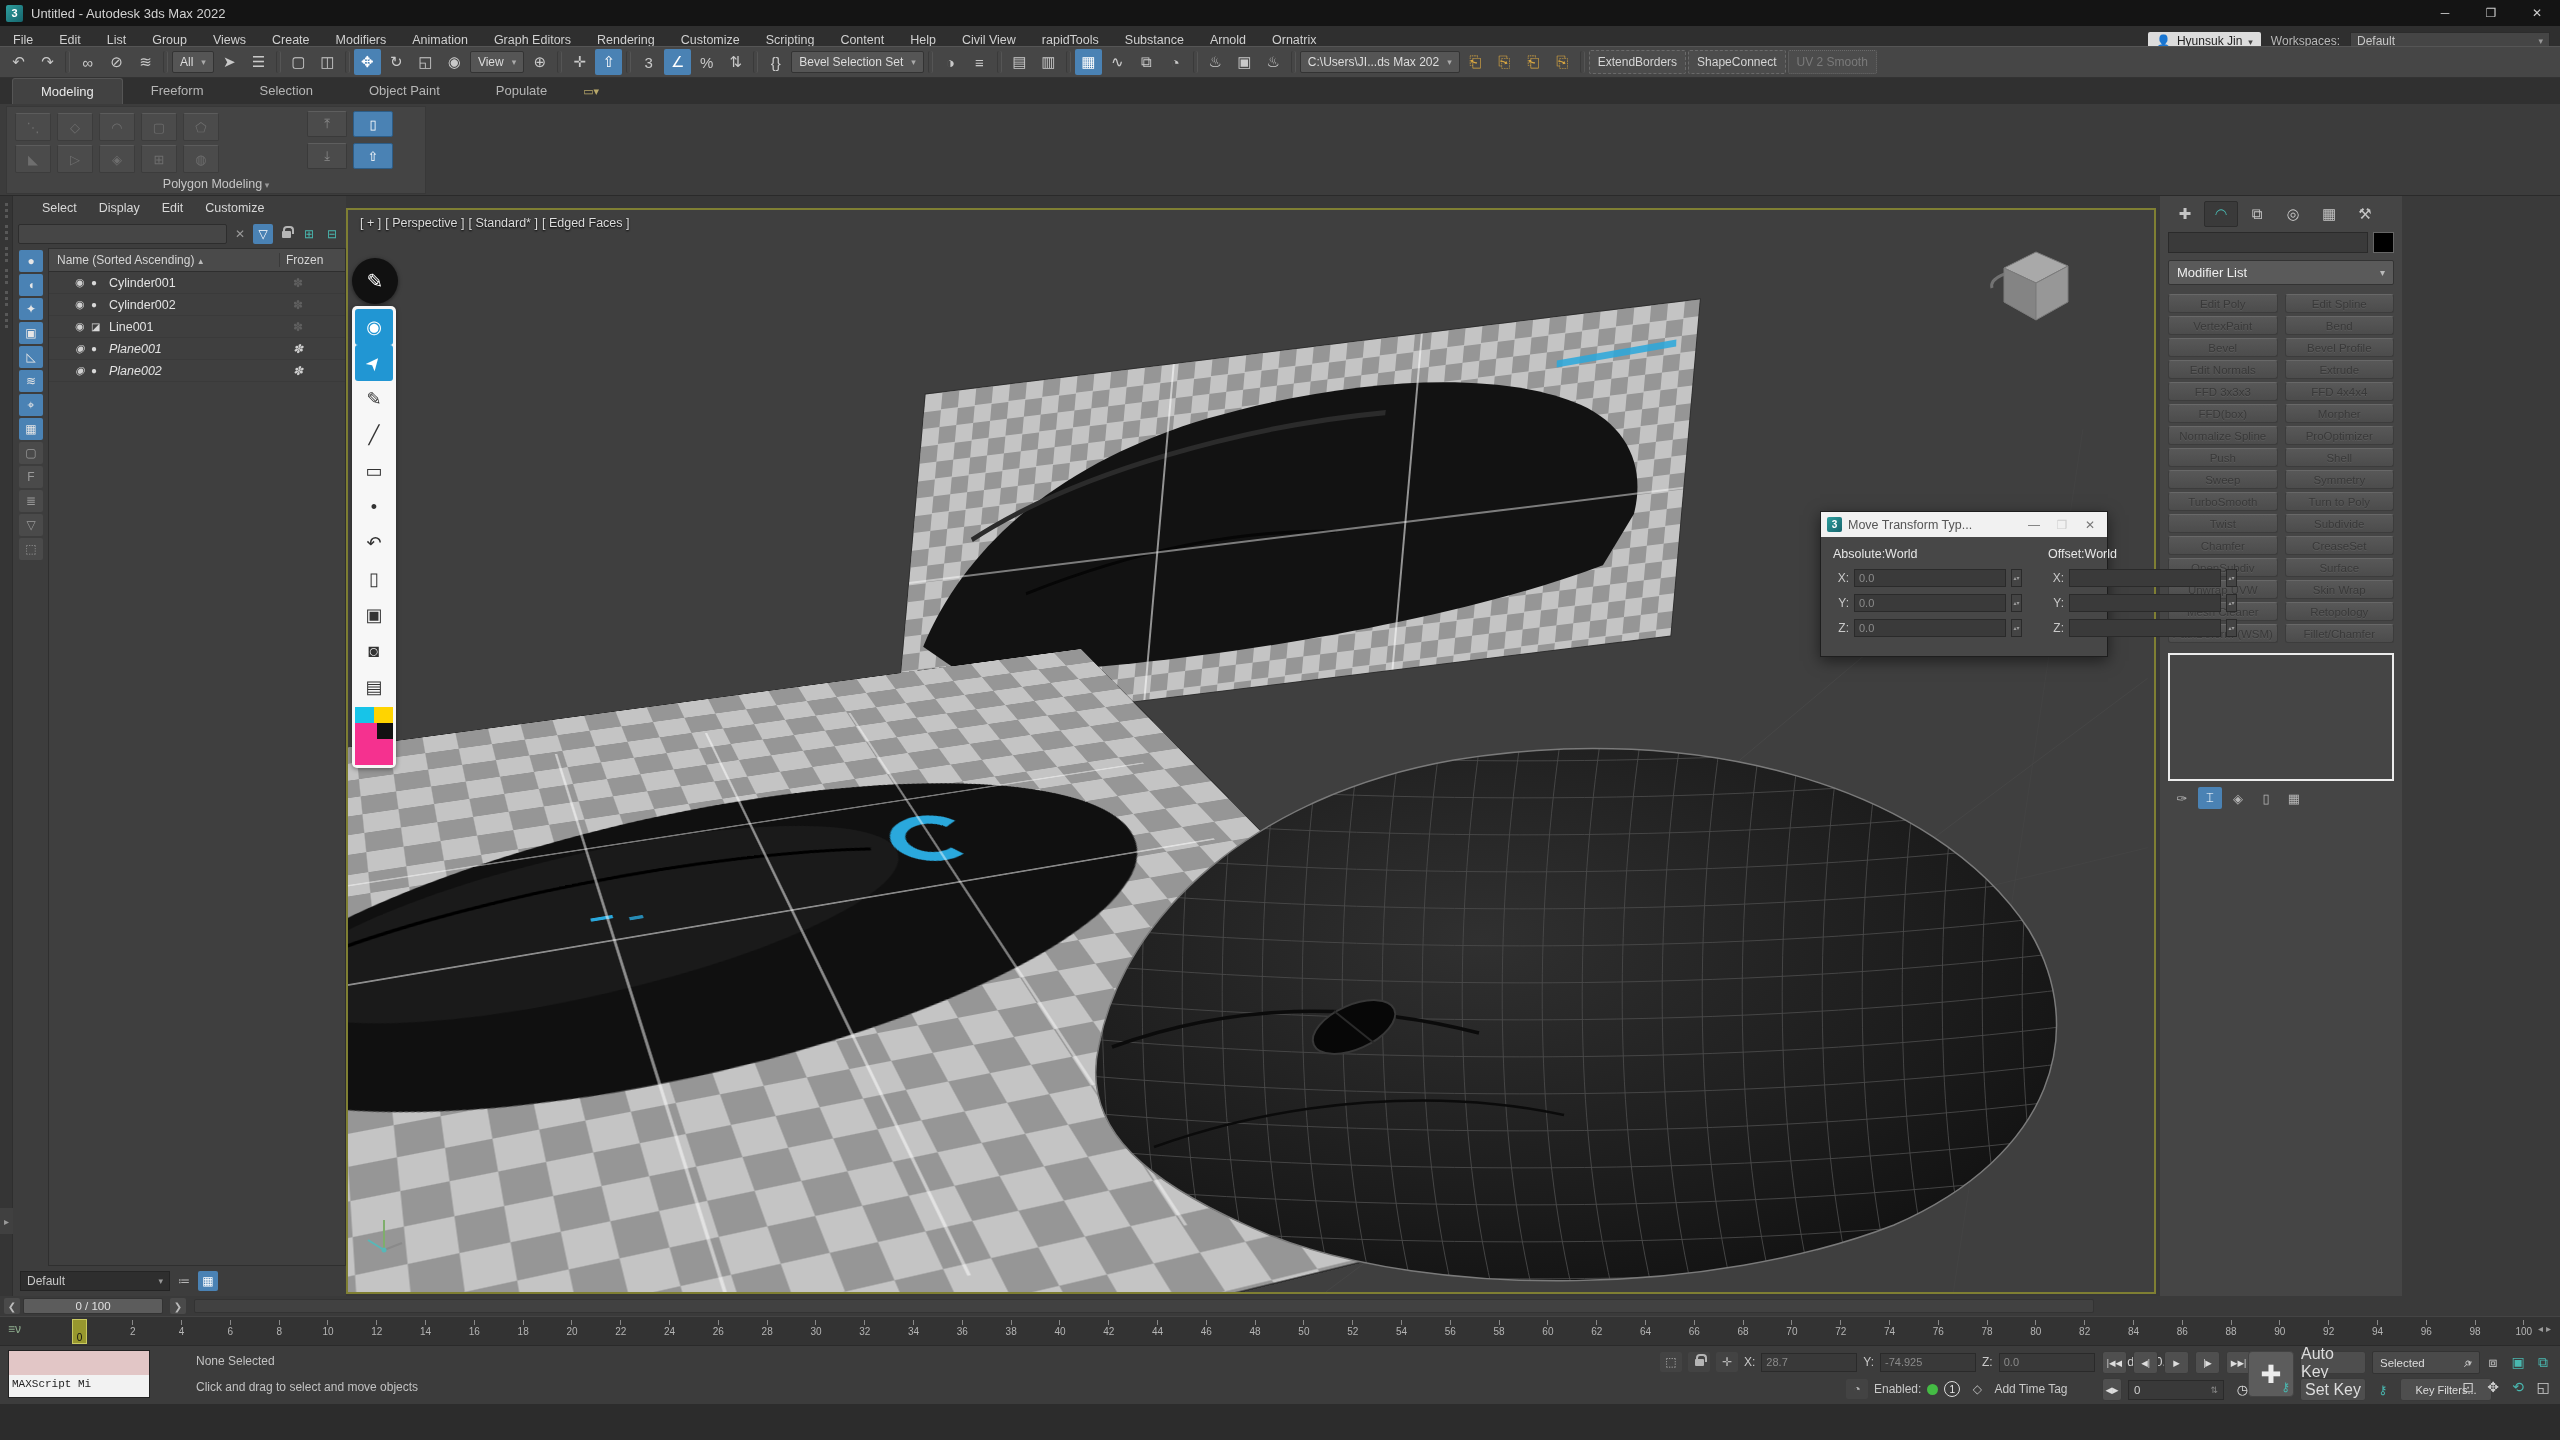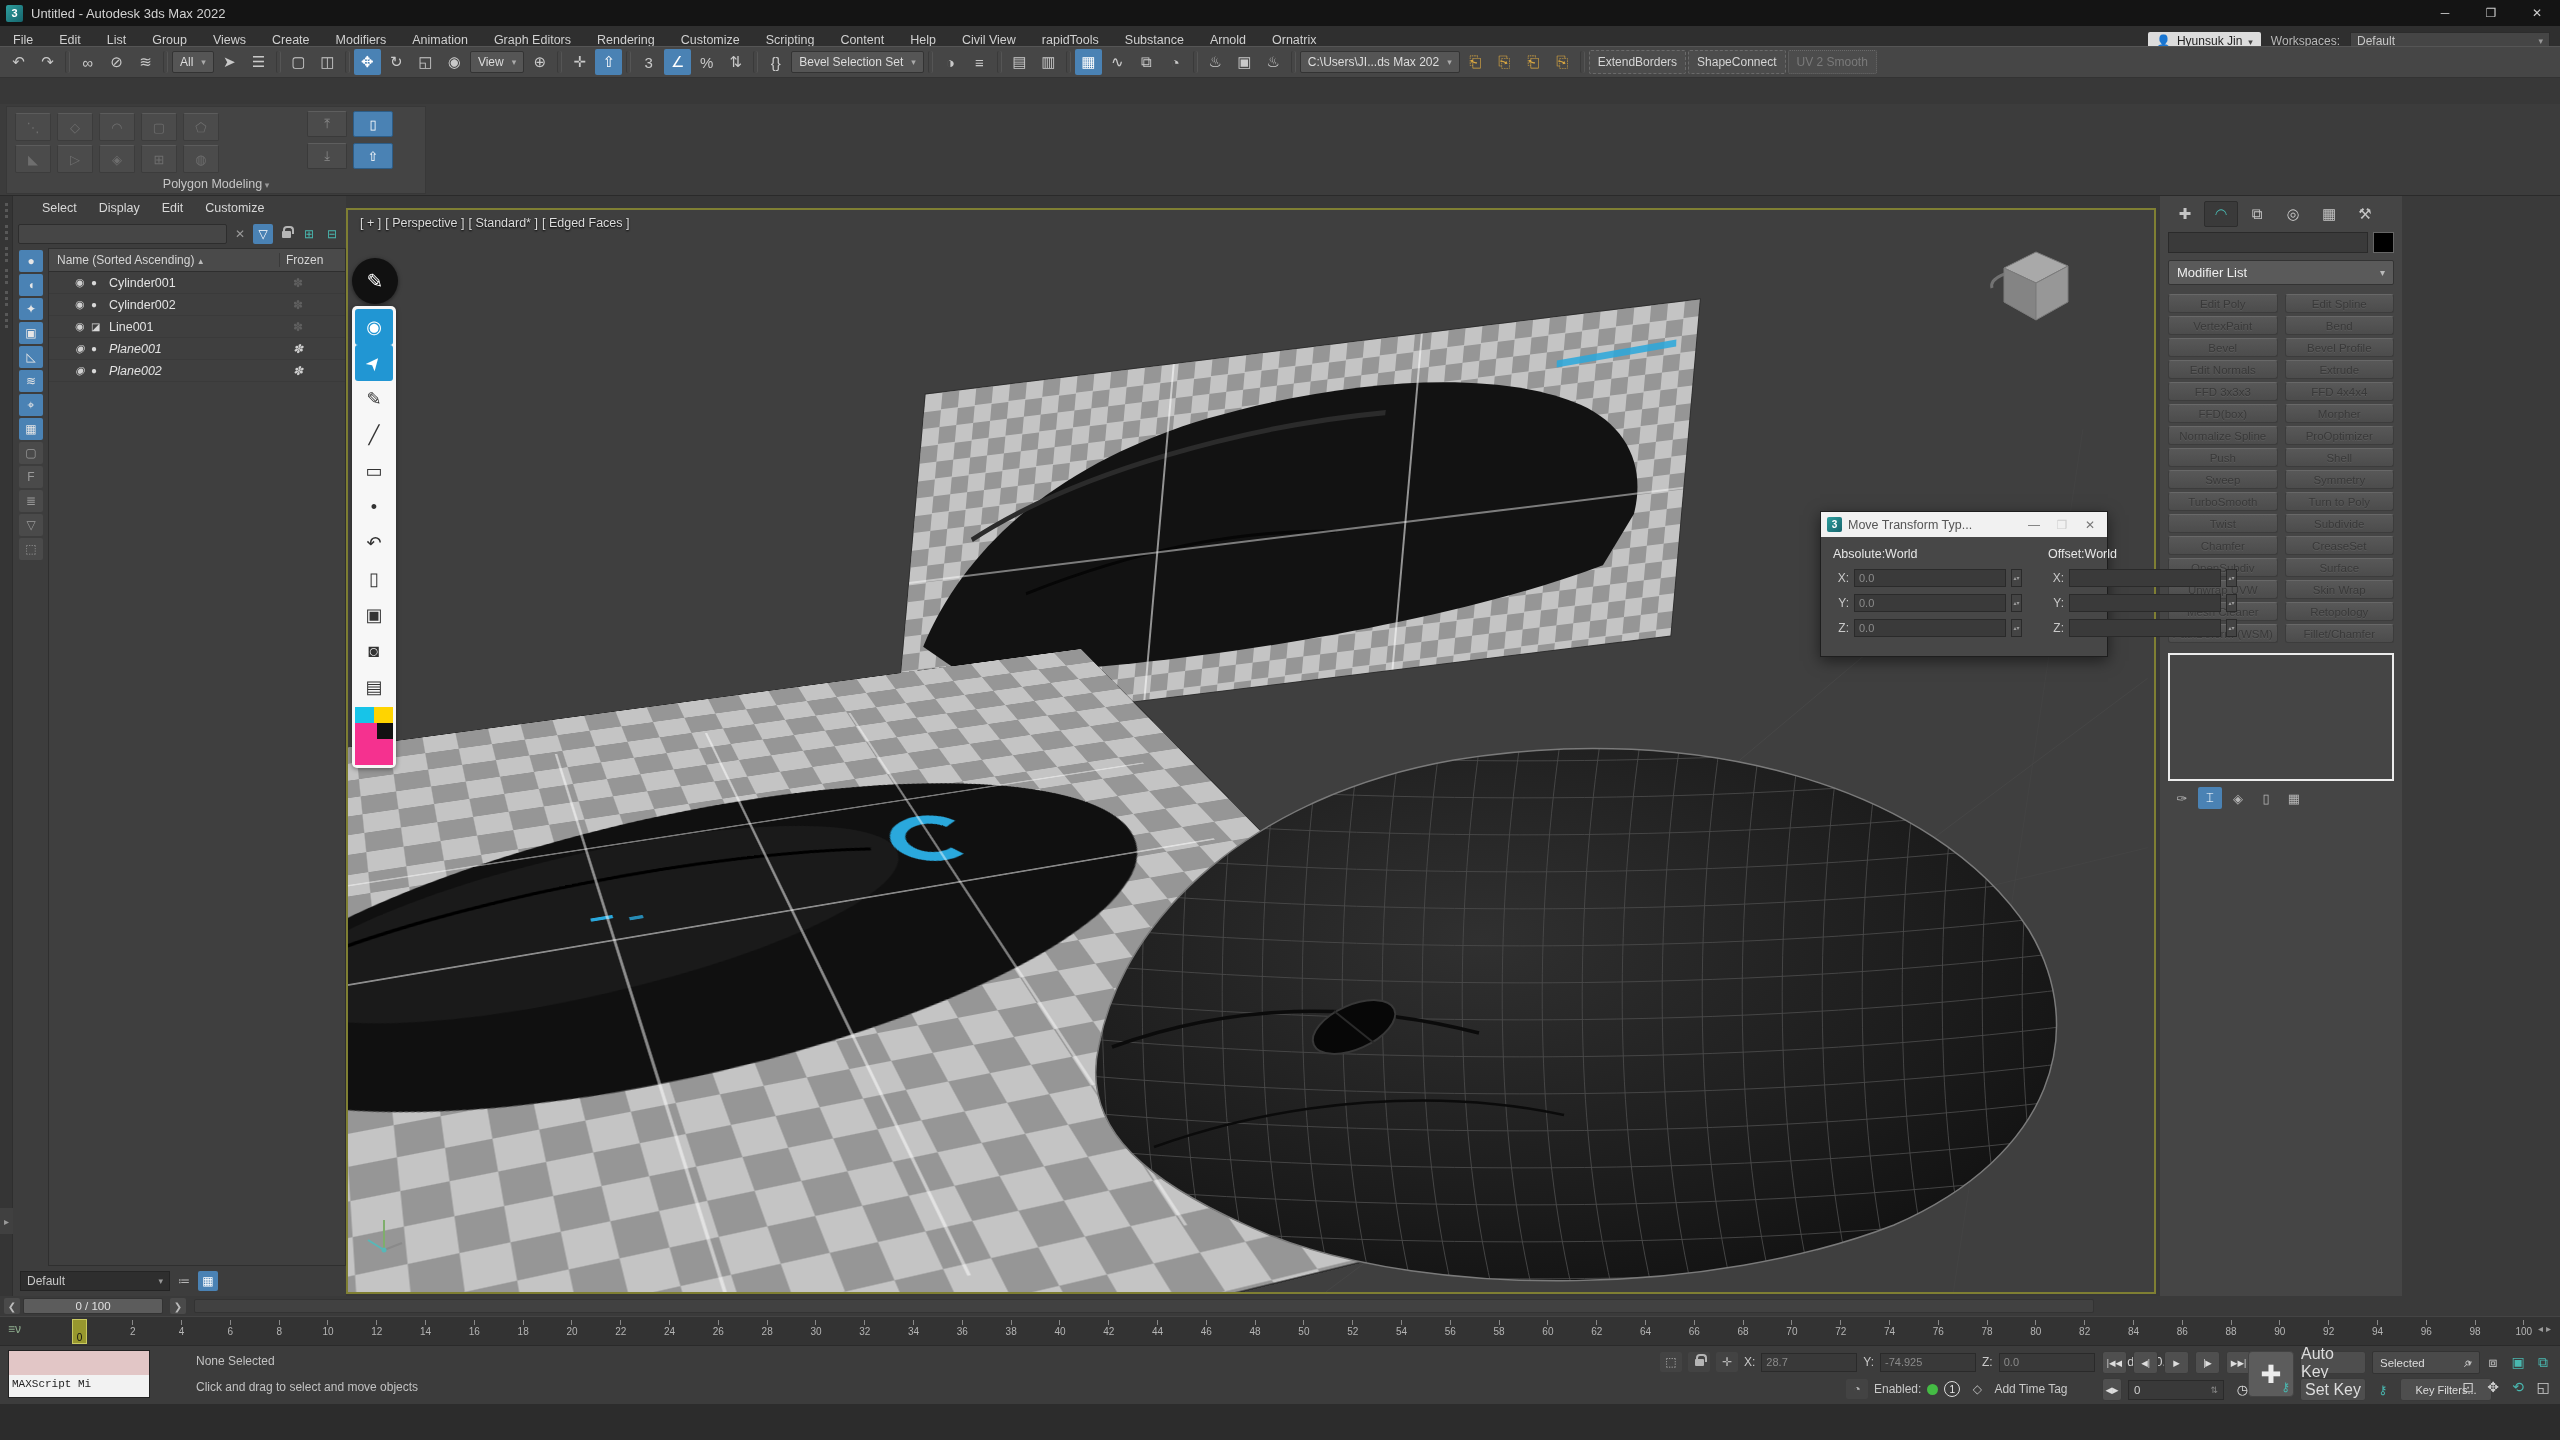--- a/index.html
+++ b/index.html
@@ -388,20 +388,31 @@
         <span class="lbl">ExtendBorders</span>
       </div>
       <div class="tb-item txt" data-name="shape-connect-button">
         <span class="lbl">ShapeConnect</span>
       </div>
       <div class="tb-item txt disabled" data-name="uv2smooth-button">
         <span class="lbl">UV 2 Smooth</span>
       </div>
     </div>
 
+  <div class="ribbon-tabs" data-name="ribbon-tab-bar">
+    <div style="display:flex">
+
+    <div class="rtab active" data-name="ribbon-tab"><span>Modeling</span></div>
+        <div class="rtab" data-name="ribbon-tab"><span>Freeform</span></div>
+        <div class="rtab" data-name="ribbon-tab"><span>Selection</span></div>
+        <div class="rtab" data-name="ribbon-tab"><span>Object Paint</span></div>
+        <div class="rtab" data-name="ribbon-tab"><span>Populate</span></div>
+      </div>
+    <div class="ribbon-min" data-name="ribbon-minimize-button">▭▾</div>
+  </div>
   <div class="ribbon-body" data-name="ribbon-panel-area">
     <div class="pm-panel" data-name="polygon-modeling-panel">
       <div class="pm-grid">
 
       <div class="pm-btn" data-name="vertex-mode-button">
             <span>⋱</span>
           </div>
           <div class="pm-btn" data-name="edge-mode-button">
             <span>◇</span>
           </div>

